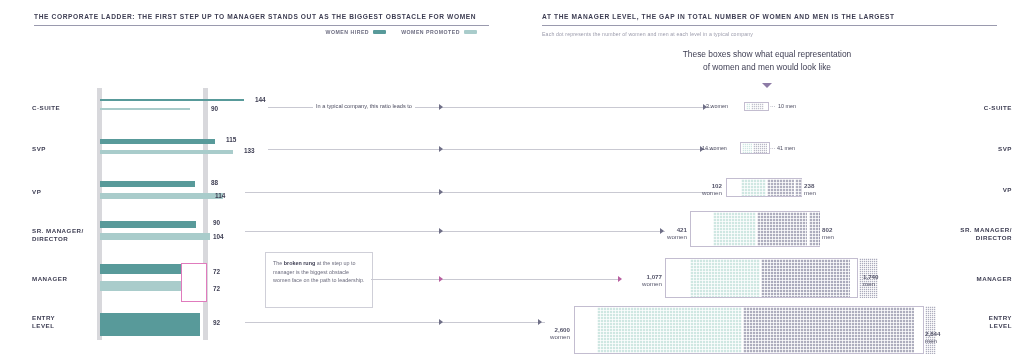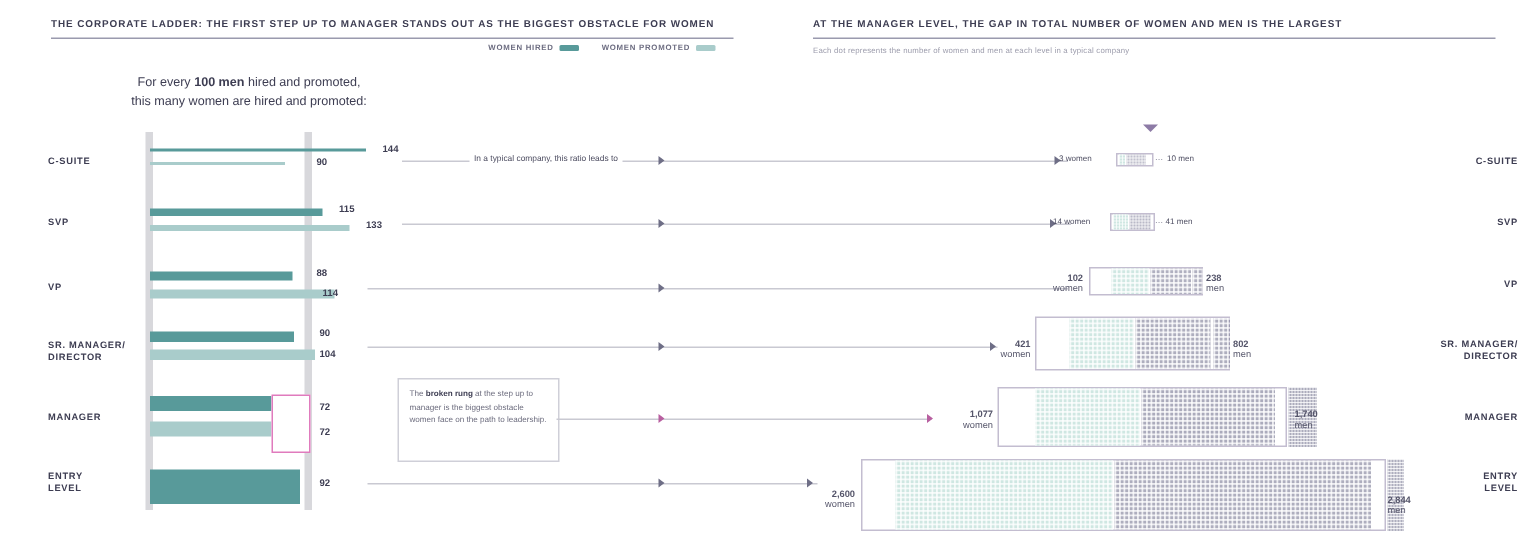--- a/index.html
+++ b/index.html
@@ -135,24 +135,20 @@
     <div class="lg-item">
       <span class="lg-lbl">WOMEN HIRED</span>
       <span class="lg-sw" style="background:#589a9a"></span>
     </div>
     <div class="lg-item" style="margin-left:10px">
       <span class="lg-lbl">WOMEN PROMOTED</span>
       <span class="lg-sw" style="background:#a9cccb"></span>
     </div>
   </div>
 
-  <div class="blurb" id="left-blurb">
-    <span>For every </span><b>100 men</b><span> hired and promoted,</span><br>
-    <span>this many women are hired and promoted:</span>
-  </div>
 
   <div class="rail" id="rail-left"></div>
   <div class="rail" id="rail-right"></div>
 
   <div class="lrow">
     <div class="lrow-label" style="top:104px">C-SUITE</div>
     <div class="bar hired" style="top:99px;width:144px;height:2px"></div>
     <div class="bar promoted" style="top:108px;width:90px;height:2px"></div>
     <div class="barval" style="left:255px;top:96px">144</div>
     <div class="barval" style="left:211px;top:105px">90</div>
@@ -234,20 +230,24 @@
   <div class="arrow-r" style="left:439px;top:319px"></div>
   <div class="arrow-r" style="left:538px;top:319px"></div>
 </div>
 
 <div class="panel" id="right-panel">
 
   <div class="hdr-title">AT THE MANAGER LEVEL, THE GAP IN TOTAL NUMBER OF WOMEN AND MEN IS THE LARGEST</div>
   <div class="hdr-rule"></div>
   <div class="hdr-sub">Each dot represents the number of women and men at each level in a typical company</div>
 
+  <div class="blurb" id="right-blurb">
+    <span>These boxes show what equal representation</span><br>
+    <span>of women and men would look like</span>
+  </div>
   <div class="down-tri"></div>
 
   <div class="rrow">
     <div class="cnt small" style="left:194px;top:103px">3 women</div>
     <div class="eqbox" style="left:232px;top:102px;width:25px;height:9px">
       <div class="dots women" style="left: 1px; width: 4px; background-size: 2px 2px;"></div>
       <div class="dots men" style="left: 6px; width: 13px; opacity: 0.55; background-size: 2px 2px;"></div>
     </div>
     <div class="dotlead" style="left:258px;top:103px">⋯</div>
     <div class="cnt small" style="left:266px;top:103px">10 men</div>

